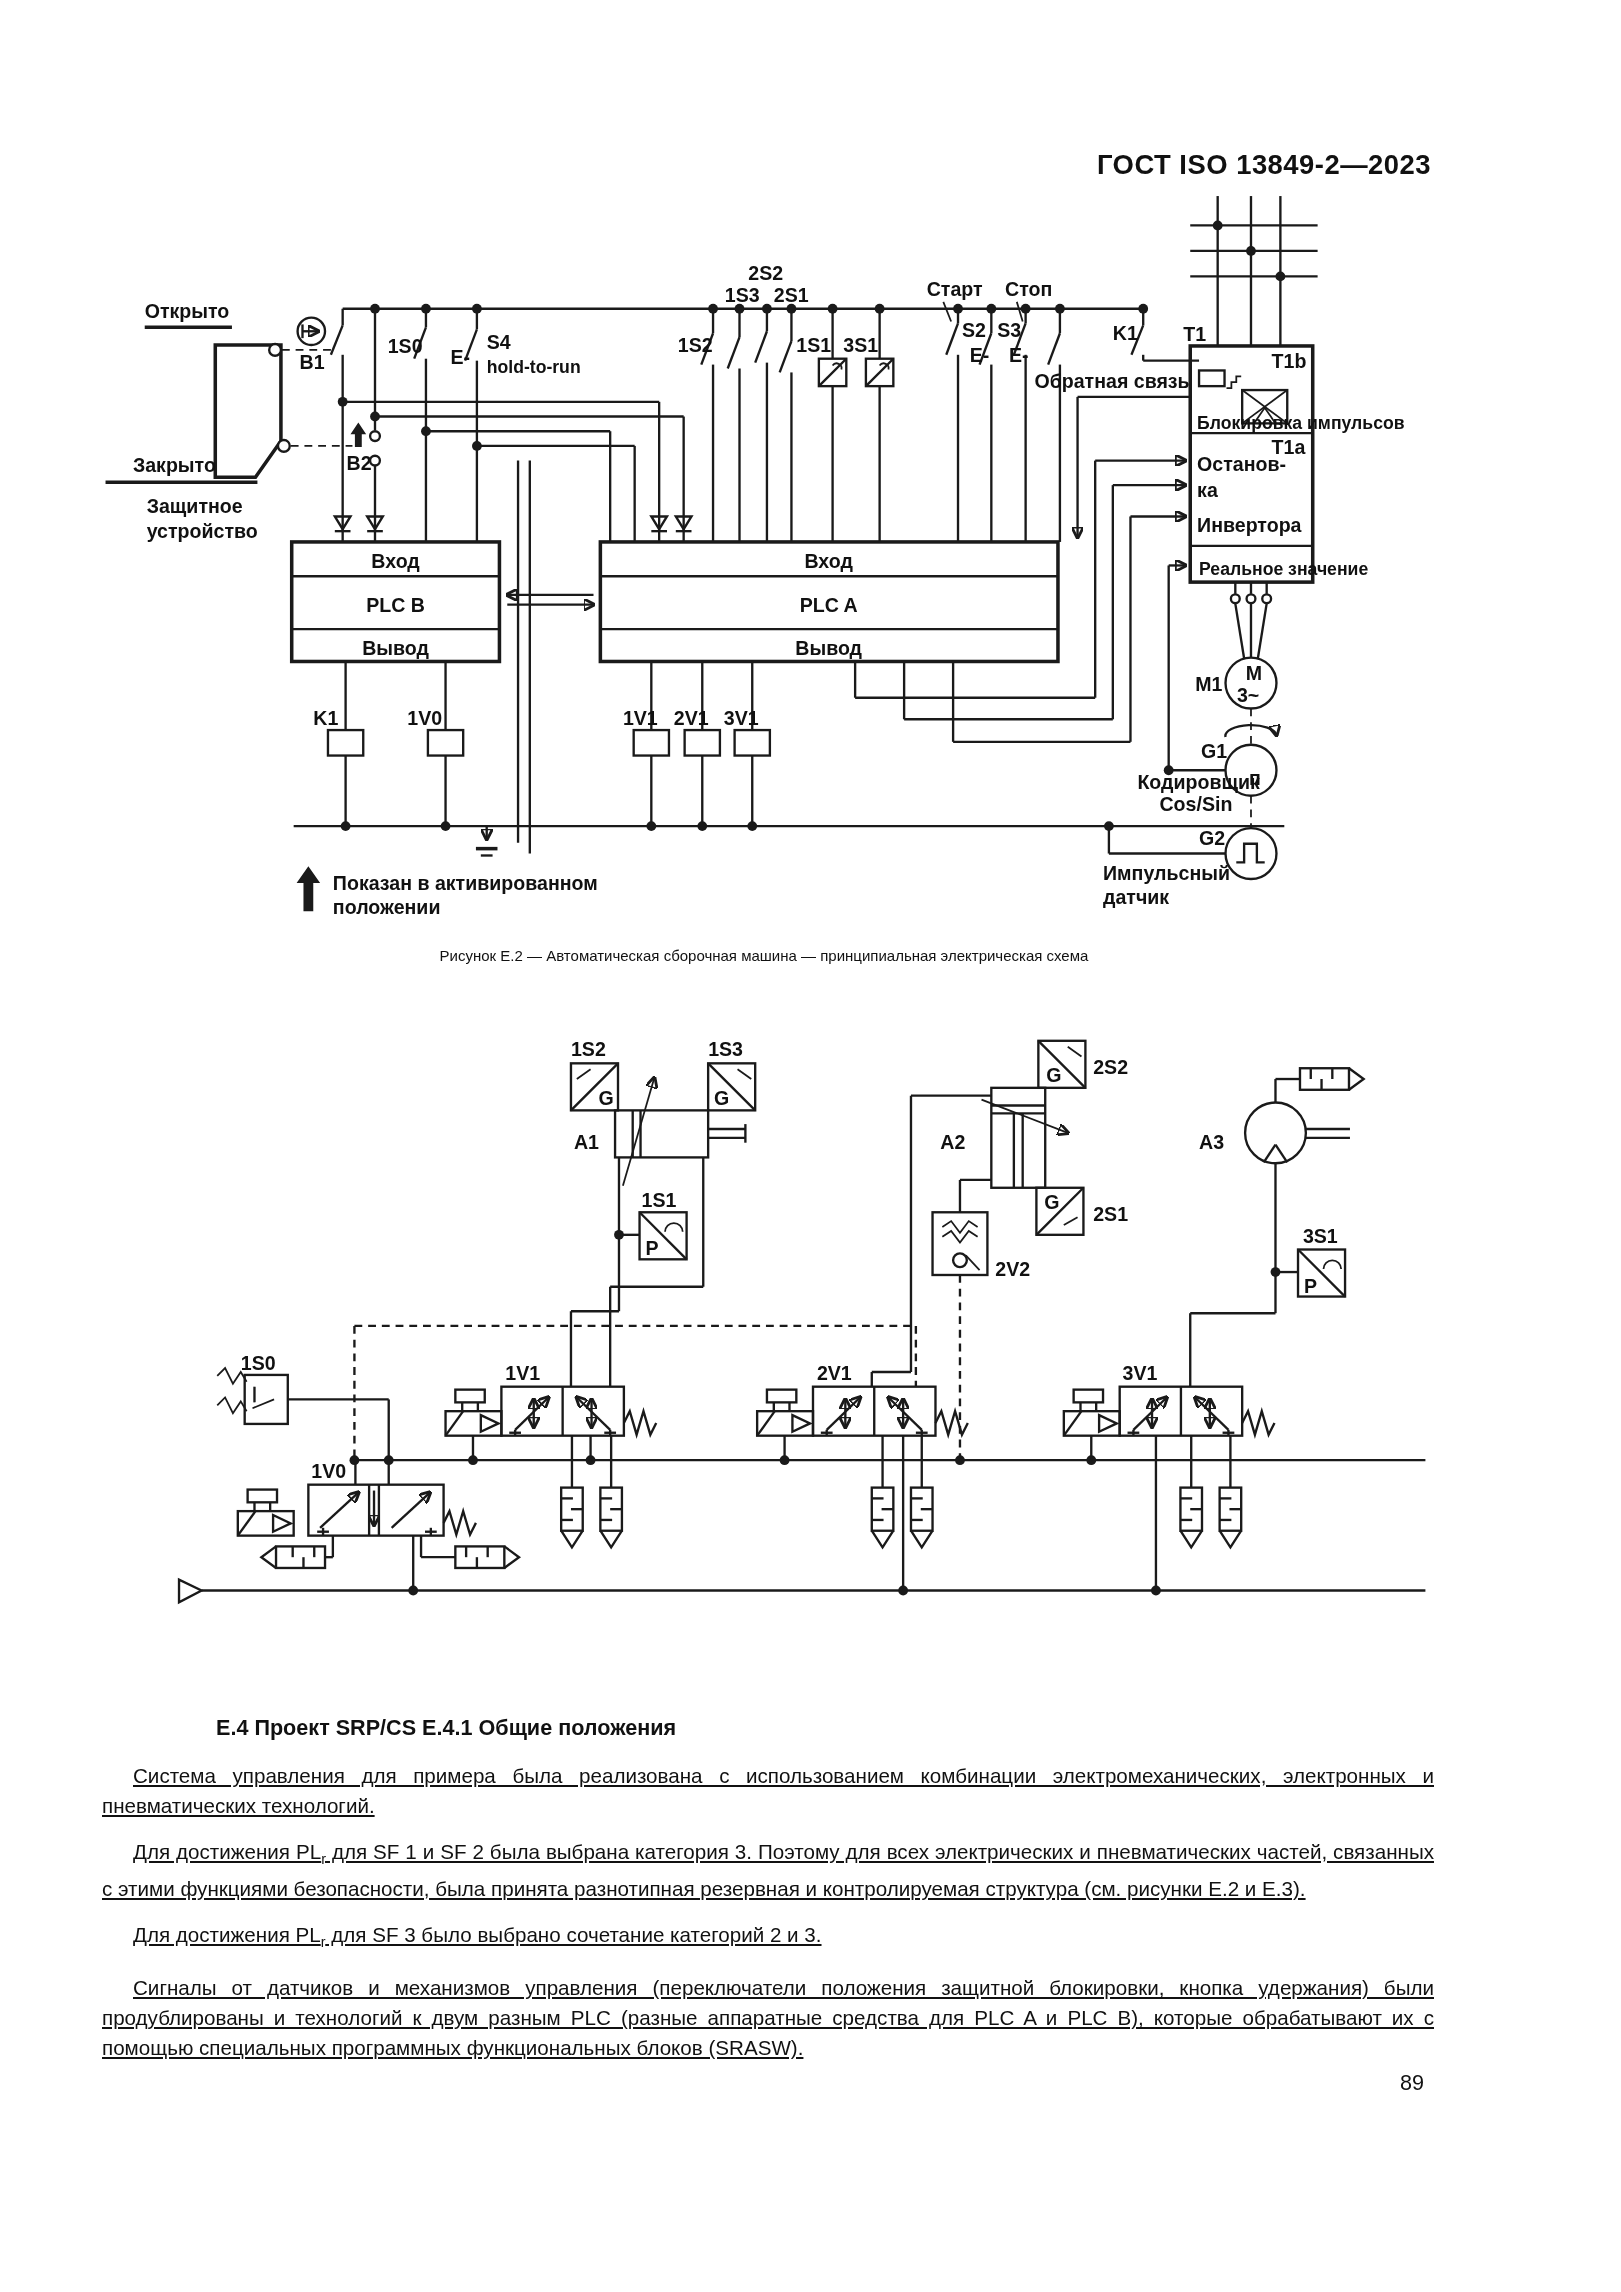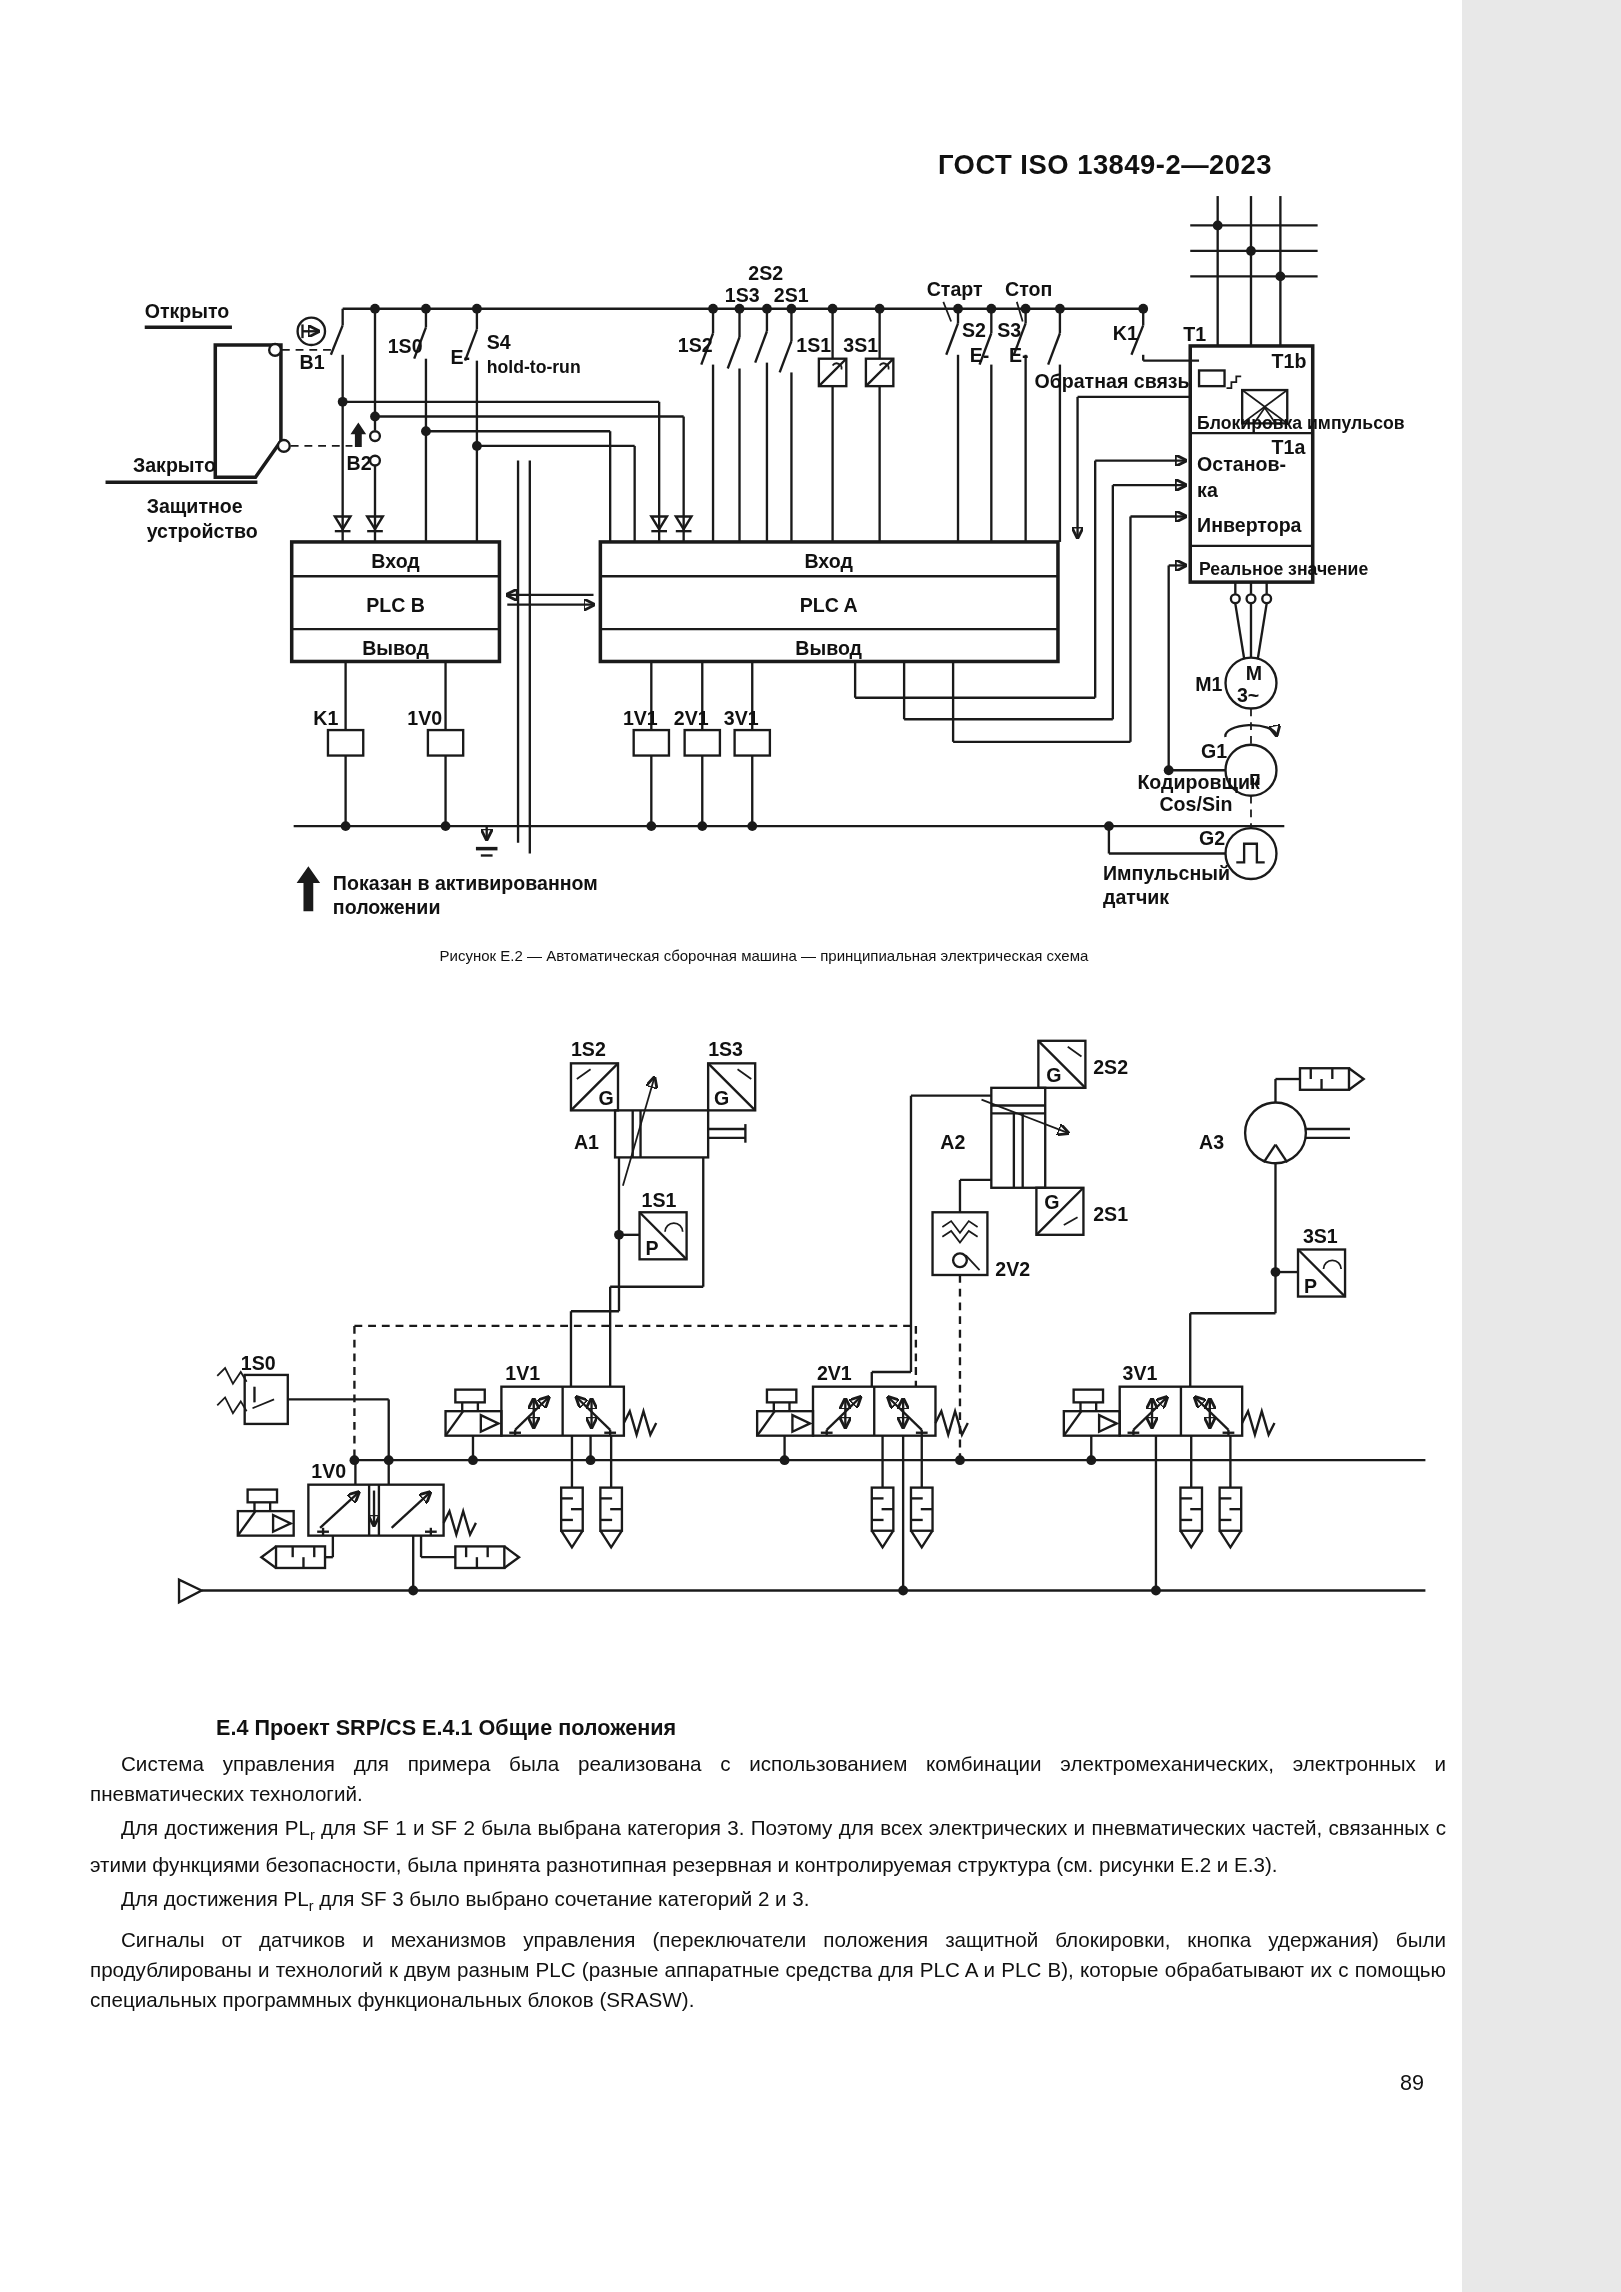--- a/index.html
+++ b/index.html
@@ -1,25 +1,25 @@
 <!DOCTYPE html>
 <html><head>
 <meta charset="utf-8">
 <style>
   html,body{margin:0;padding:0;background:#e8e8e8;}
-  .page{position:relative;width:1462px;height:2293px;background:#ffffff;overflow:hidden;
+  .page{position:relative;width:1621px;height:2293px;background:#ffffff;overflow:hidden;
         font-family:"Liberation Sans",sans-serif;color:#111;}
   .hdr{position:absolute;top:149px;right:190px;font-size:27.4px;font-weight:bold;letter-spacing:0.5px;}
   .caption{position:absolute;left:83px;width:1362px;text-align:center;font-size:15px;}
   .cap-e2{top:947px;}
   .cap-e3{top:1643px;}
   .sec-head{position:absolute;left:178px;top:1715px;font-size:21.6px;font-weight:bold;margin-left:38px;}
   .bodytext{position:absolute;left:86px;top:1745px;width:1364px;font-size:20.6px;line-height:30px;
             text-align:justify;}
-  .bodytext p{margin:4px;text-indent:31px;}
+  .bodytext p{margin:16px;text-indent:31px;text-decoration:underline;}
   .pagenum{position:absolute;left:1400px;top:2070px;font-size:21.6px;}
   svg{position:absolute;}
   svg line,svg path,svg rect,svg circle,svg polyline,svg polygon,svg ellipse{
       stroke:#1a1a1a;stroke-width:2.4;fill:none;}
   svg .dot{fill:#1a1a1a;stroke:none;}
   svg .wht{fill:#ffffff;}
   svg .fil{fill:#1a1a1a;stroke:none;}
   svg .thk{stroke-width:3.6;}
   svg .thn{stroke-width:1.8;}
   svg .dsh{stroke-dasharray:8 6;}

